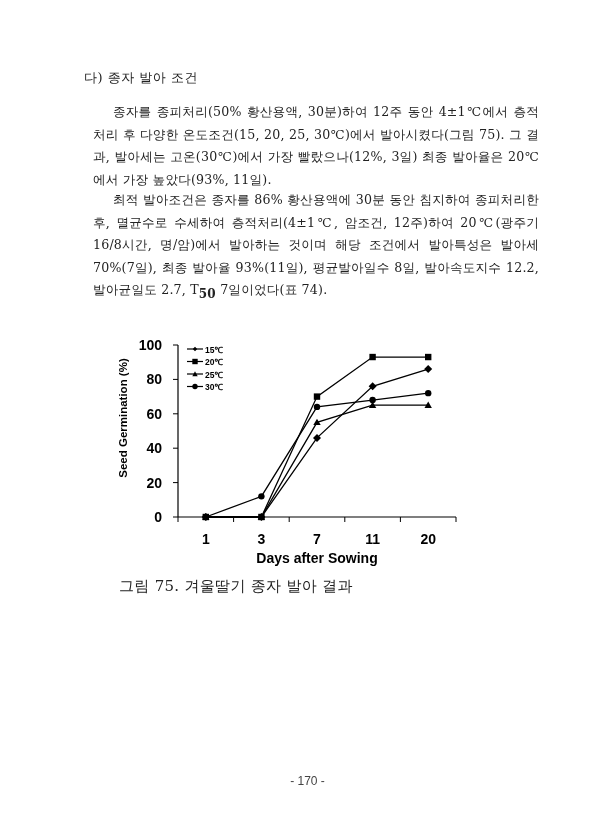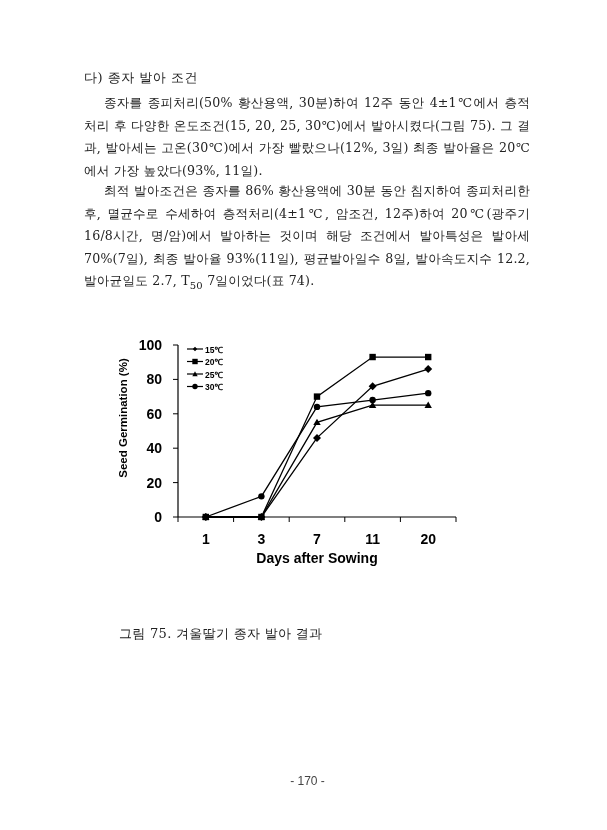--- a/index.html
+++ b/index.html
@@ -1,27 +1,27 @@
 <!DOCTYPE html>
 <html><head>
 <meta charset="utf-8">
 <style>
   html, body { margin: 0; padding: 0; background: #ffffff; }
   body { width: 607px; height: 830px; position: relative; overflow: hidden;
          font-family: "DejaVu Serif", serif; color: #222; }
   .page { position: absolute; left: 4px; top: 0; width: 607px; height: 830px; }
   .heading { position: absolute; left: 80px; top: 69px; font-size: 13px; letter-spacing: 0.5px; }
   .para { position: absolute; left: 80px; width: 446px; font-size: 12.6px; line-height: 22.5px;
-          text-align: justify; text-indent: 20px; margin: 0; letter-spacing: 0.2px; }
+          text-align: justify; text-indent: 20px; margin: 9px; letter-spacing: 0.2px; }
   .p1 { top: 92px; }
   .p2 { top: 180px; }
-  sub { font-size: 10px; }
+  sub { font-size: 12px; font-weight: bold; }
   .chart { position: absolute; left: 0; top: 0; width: 607px; height: 830px; pointer-events: none; }
   .chart text { font-family: "Liberation Sans", sans-serif; }
-  .caption { position: absolute; left: 115px; top: 577px; font-size: 13px; letter-spacing: 0.3px; margin-top: 48px; }
+  .caption { position: absolute; left: 115px; top: 577px; font-size: 15px; letter-spacing: 0.3px; }
   .pagenum { position: absolute; left: 0; width: 607px; text-align: center; top: 774px;
              font-family: "Liberation Sans", sans-serif; font-size: 12px; color: #444; }
 </style>
 </head>
 <body>
 
 <div class="page">
   <div class="heading">다) 종자 발아 조건</div>
   <p class="para p1">종자를 종피처리(50% 황산용액, 30분)하여 12주 동안 4±1℃에서 층적처리 후 다양한 온도조건(15, 20, 25, 30℃)에서 발아시켰다(그림 75). 그 결과, 발아세는 고온(30℃)에서 가장 빨랐으나(12%, 3일) 최종 발아율은 20℃에서 가장 높았다(93%, 11일).</p>
   <p class="para p2"><span>최적 발아조건은 종자를 86% 황산용액에 30분 동안 침지하여 종피처리한 후, 멸균수로 수세하여 층적처리(4±1℃, 암조건, 12주)하여 20℃(광주기 16/8시간, 명/암)에서 발아하는 것이며 해당 조건에서 발아특성은 발아세 70%(7일), 최종 발아율 93%(11일), 평균발아일수 8일, 발아속도지수 12.2, 발아균일도 2.7, T</span><sub>50</sub><span> 7일이었다(표 74).</span></p>

